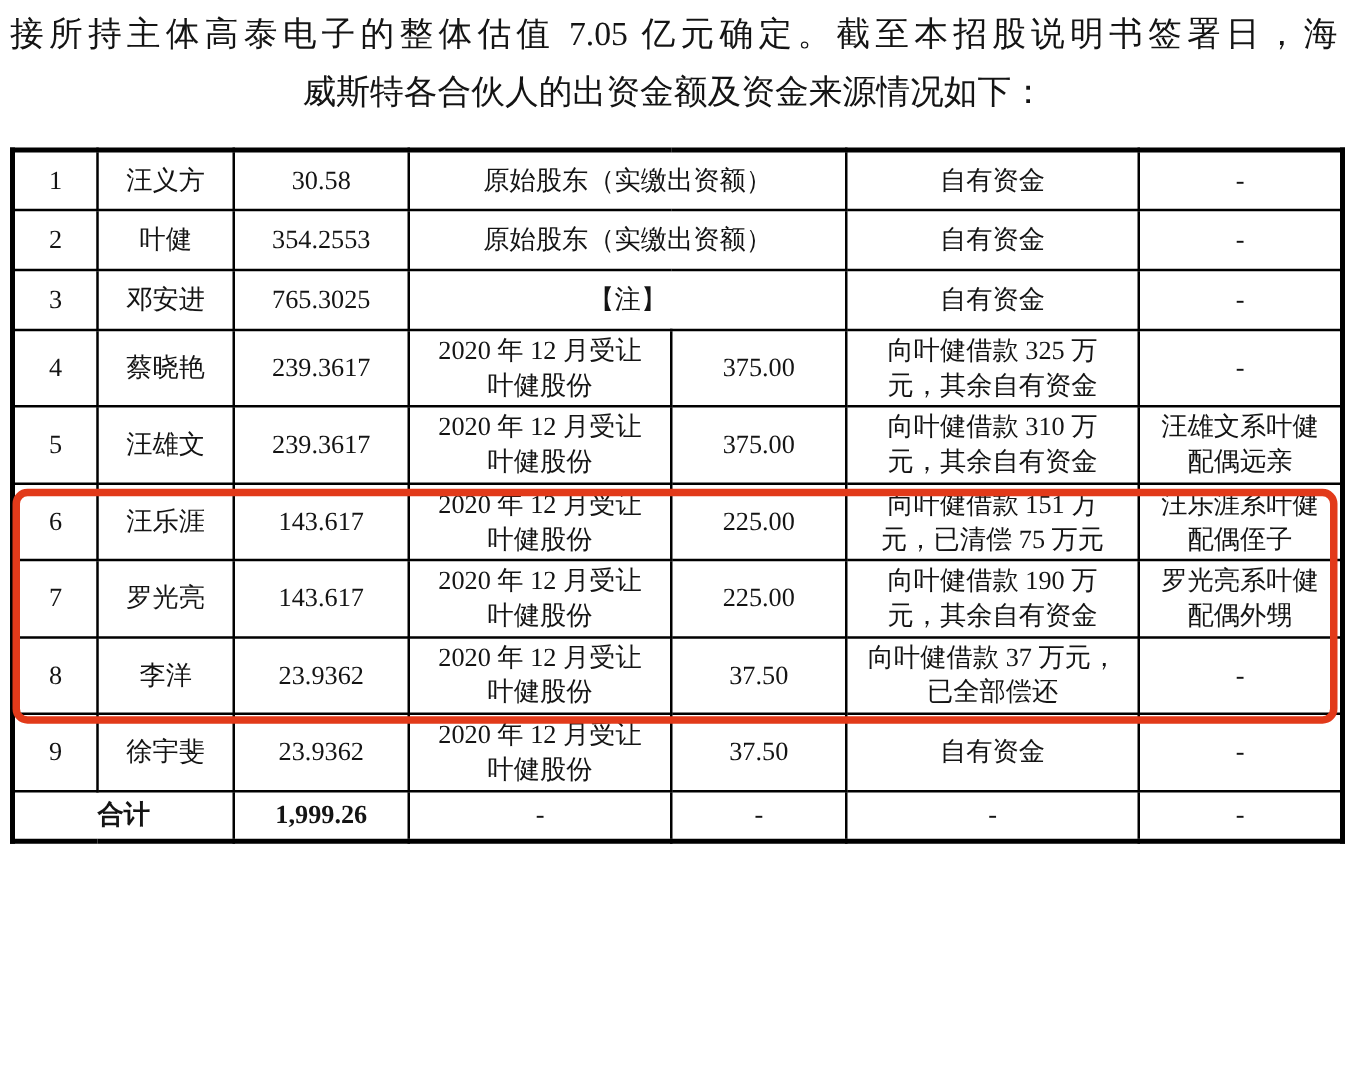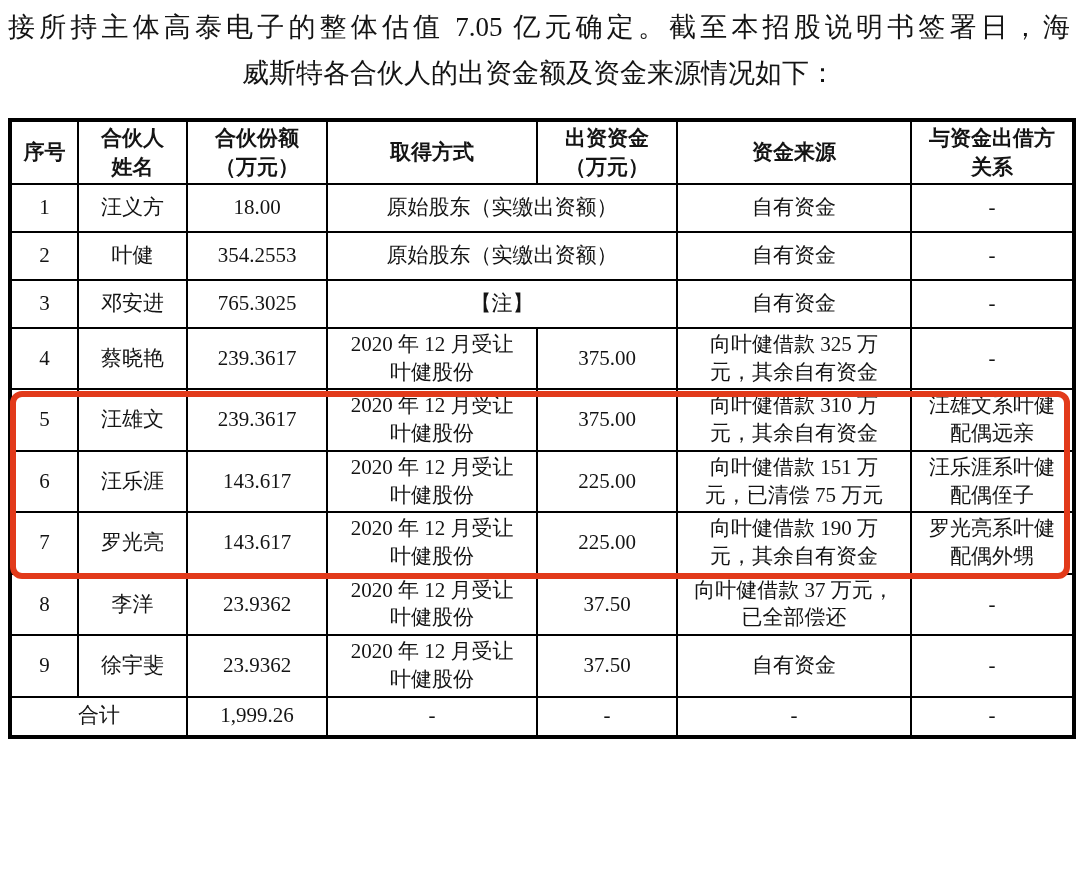--- a/index.html
+++ b/index.html
@@ -32,21 +32,21 @@
     font-size: 21px;
     line-height: 1.32;
     white-space: pre-line;
     overflow: hidden;
   }
   .cap-table th { font-weight: bold; line-height: 1.35; }
   .row-head  { height: 64px; }
   .row-single{ height: 48px; }
   .row-double{ height: 58px; }
   .row-total { height: 40px; }
-  .bold { font-weight: normal; }
+  .bold { font-weight: bold; }
 
   .highlight-box {
     position: absolute;
     left: 10px; top: 391px;
     width: 1060px; height: 188px;
     border: 6px solid #e23a1a;
     border-radius: 12px;
     pointer-events: none;
   }
 </style>
@@ -64,38 +64,25 @@
     <colgroup>
       <col style="width:68px">
         <col style="width:109px">
         <col style="width:140px">
       <col style="width:210px">
         <col style="width:140px">
         <col style="width:234px">
       <col style="width:163px">
     </colgroup>
     <tbody>
-        <tr class="row-head">
-      <th>序号</th>
-      <th>合伙人
-姓名</th>
-      <th>合伙份额
-（万元）</th>
-      <th>取得方式</th>
-      <th>出资资金
-（万元）</th>
-      <th>资金来源</th>
-      <th>与资金出借方
-关系</th>
-    </tr>
 
     <tr class="row-single">
       <td>1</td>
       <td>汪义方</td>
-      <td>18.00</td>
+      <td>30.58</td>
       <td colspan="2">原始股东（实缴出资额）</td>
       <td>自有资金</td>
       <td>-</td>
     </tr>
 
     <tr class="row-single">
       <td>2</td>
       <td>叶健</td>
       <td>354.2553</td>
       <td colspan="2">原始股东（实缴出资额）</td>

